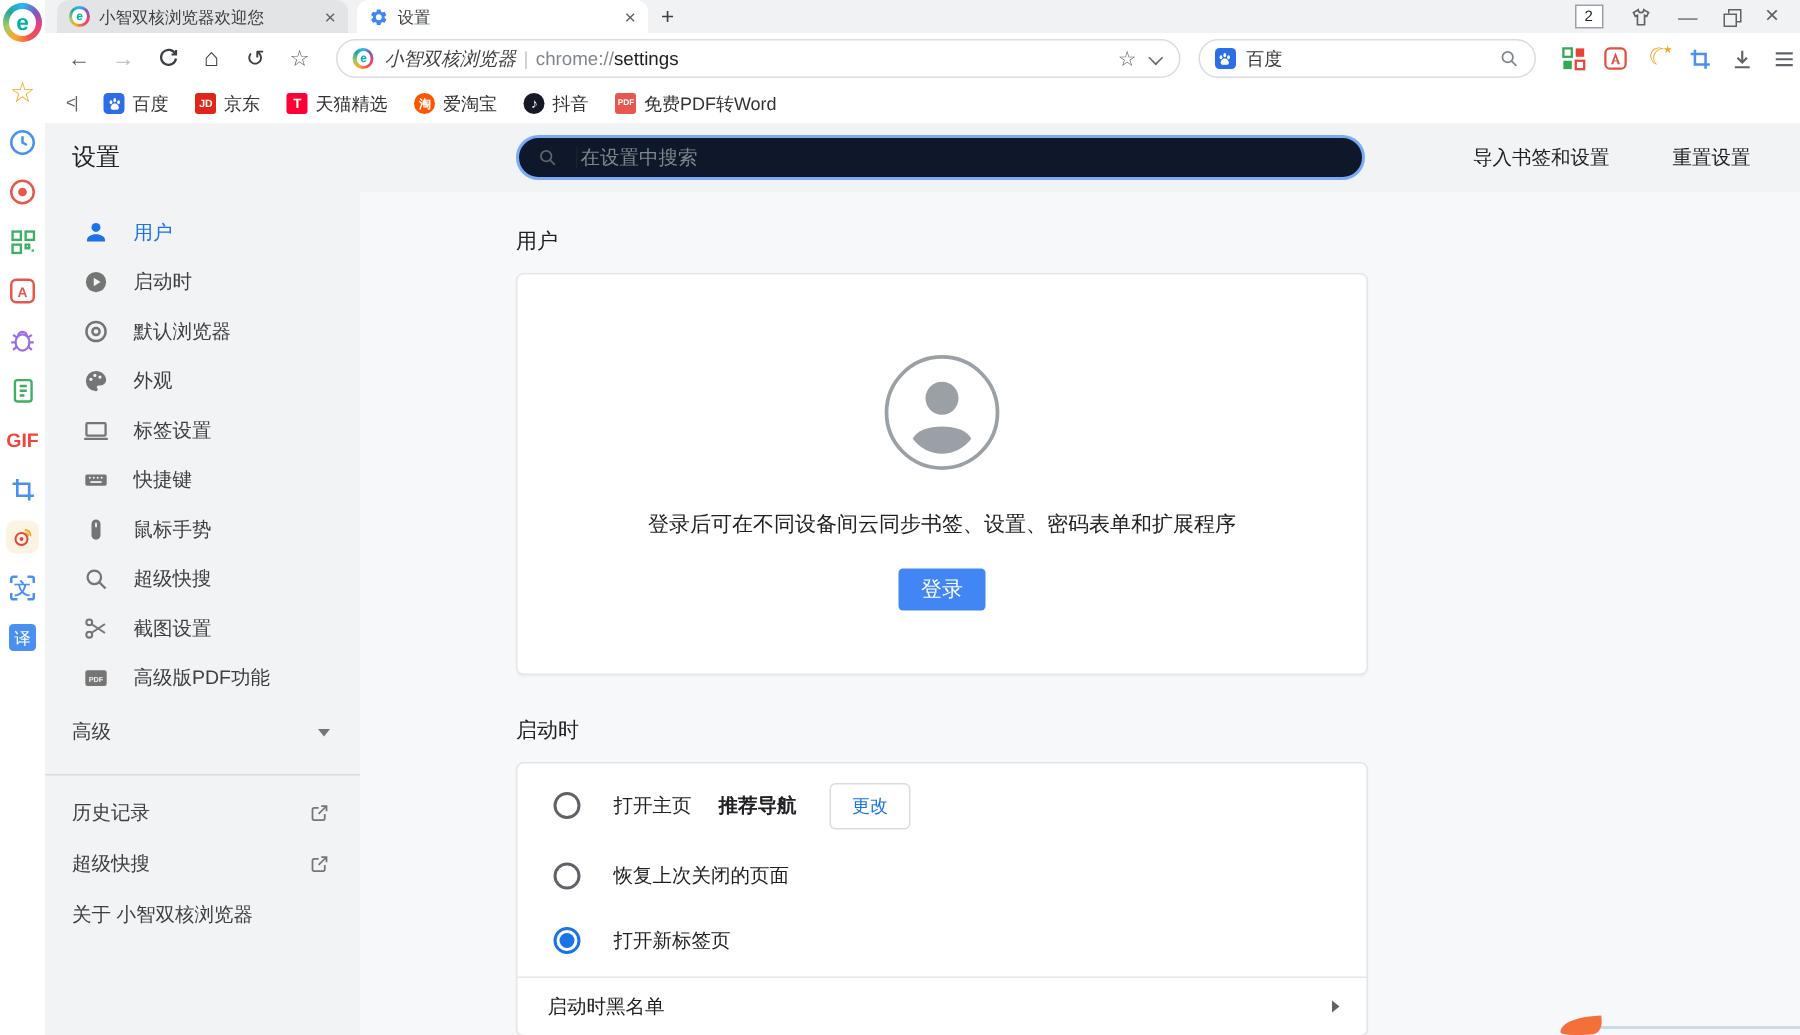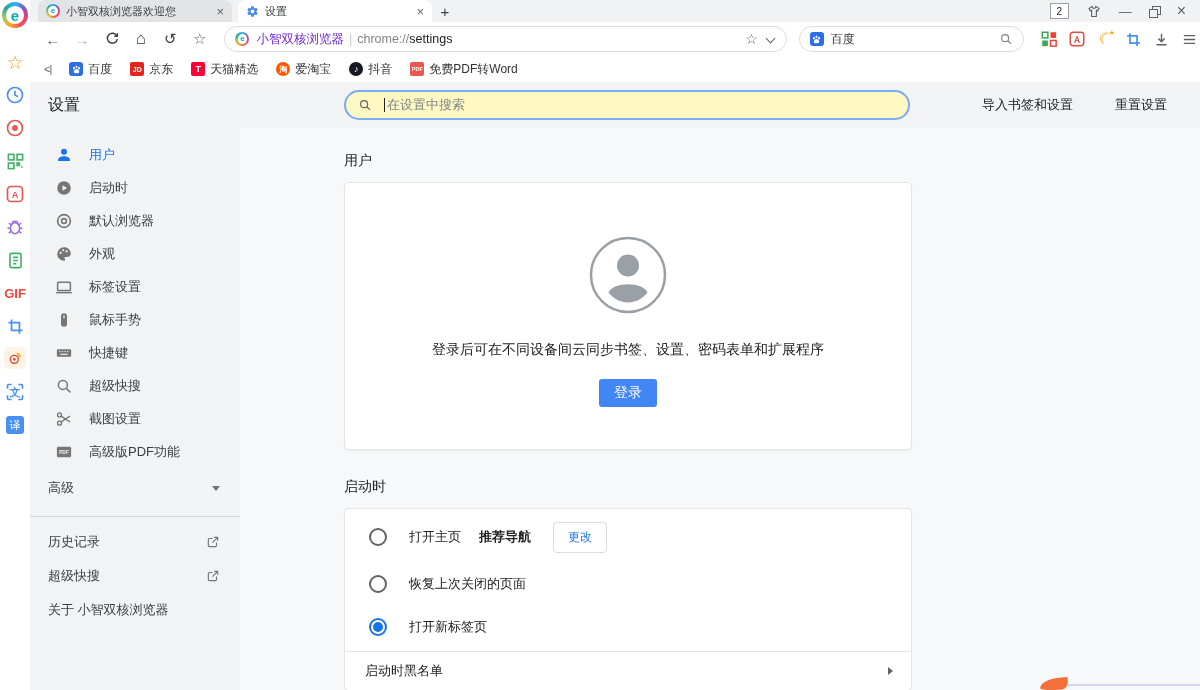--- a/index.html
+++ b/index.html
@@ -41,21 +41,21 @@
   .restore i.b2{left:0;top:3px;width:7px;height:7px;background:#f1f2f4;}
 
   
   .toolbar{position:absolute;left:30px;top:22px;right:0;height:34px;background:#fff;display:flex;align-items:center;padding-left:10px;box-sizing:border-box;}
   .navb{width:26px;height:26px;display:flex;align-items:center;justify-content:center;font-size:15px;color:#5f6368;margin-right:4px;}
   .navb.dim{color:#b6bac0;}
   .navb.dark{color:#3c4043;}
   .pill{height:26px;border:1px solid #dadce0;border-radius:14px;background:#fff;display:flex;align-items:center;box-sizing:border-box;}
   .addr{width:575px;margin-left:8px;padding:0 10px;gap:7px;}
   .addr .urltext{font-size:12.5px;white-space:nowrap;flex:1;}
-  .addr .site{color:#6d28d9;}
+  .addr .site{color:#404040;font-style:italic;}
   .addr .sep{color:#c3c6ca;margin:0 5px;}
   .addr .scheme{color:#80868b;}
   .addr .path{color:#202124;}
   .addr .astar{color:#5f6368;font-size:14px;}
   .chev{width:6px;height:6px;border-right:1.6px solid #5f6368;border-bottom:1.6px solid #5f6368;transform:rotate(45deg);margin:-2px 2px 0 2px;}
   .qsearch{width:230px;margin-left:12px;padding:0 10px;gap:7px;}
   .qsearch .eng{font-size:12px;color:#333;flex:1;}
   .fav{display:inline-flex;align-items:center;justify-content:center;border-radius:3px;flex:none;}
   .fav.baidu{width:14px;height:14px;background:#2c6de8;}
   .tool-icons{display:flex;align-items:center;gap:6px;margin-left:14px;}
@@ -70,21 +70,21 @@
   .bic{width:14px;height:14px;border-radius:2px;display:flex;align-items:center;justify-content:center;color:#fff;font-weight:bold;flex:none;}
   .bic.jd{background:#e1251b;font-size:7px;}
   .bic.tm{background:#ff0036;font-size:9px;}
   .bic.tb{background:#ff5500;border-radius:50%;font-size:8px;}
   .bic.dy{background:#161823;border-radius:50%;font-size:9px;}
   .bic.pw{background:#e8574e;font-size:5.5px;letter-spacing:0;}
 
   
   .sheader{position:absolute;left:30px;top:82px;right:0;height:46px;background:#f1f3f4;}
   .stitle{position:absolute;left:18px;top:13px;font-size:16px;color:#202124;}
-  .ssearch{position:absolute;left:314px;top:8px;width:566px;height:30px;border:2px solid #7baaf7;border-radius:16px;background:#fef9c3;
+  .ssearch{position:absolute;left:314px;top:8px;width:566px;height:30px;border:2px solid #7baaf7;border-radius:16px;background:#0f172a;
     display:flex;align-items:center;box-sizing:border-box;padding:0 12px;}
   .ssearch .caretbar{width:1px;height:14px;background:#202124;margin-left:12px;}
   .ssearch .ph{font-size:13px;color:#80868b;margin-left:2px;}
   .hlinks{position:absolute;right:33px;top:14px;display:flex;gap:42px;font-size:13px;color:#202124;}
 
   
   .sbody{position:absolute;left:30px;top:128px;right:0;bottom:0;display:flex;}
   .sidebar{width:210px;background:#f1f3f4;padding-top:10px;box-sizing:border-box;flex:none;}
   .sitem{height:33px;display:flex;align-items:center;gap:16px;padding-left:25px;font-size:13px;color:#3c4043;cursor:default;}
   .sitem svg{width:18px;height:18px;color:#757575;flex:none;}
@@ -401,35 +401,35 @@
       </div>
       <div class="sitem">
         <svg viewBox="0 0 24 24" fill="none" stroke="currentColor" stroke-width="2">
             <rect x="3.5" y="5.5" width="17" height="11" rx="1"></rect>
             <path d="M1.5 19.5h21"></path>
           </svg>
         <span>标签设置</span>
       </div>
       <div class="sitem">
         <svg viewBox="0 0 24 24">
-            <rect x="8" y="3" width="8" height="18" rx="4" fill="currentColor"></rect>
-            <path d="M12 6v4" stroke="#f1f3f4" stroke-width="1.6"></path>
-          </svg>
-        <span>鼠标手势</span>
-      </div>
-      <div class="sitem">
-        <svg viewBox="0 0 24 24">
             <rect x="2.5" y="7" width="19" height="10" rx="1.5" fill="currentColor"></rect>
             <circle cx="6.5" cy="10" r=".9" fill="#f1f3f4"></circle>
             <circle cx="10" cy="10" r=".9" fill="#f1f3f4"></circle>
             <circle cx="13.5" cy="10" r=".9" fill="#f1f3f4"></circle>
             <circle cx="17" cy="10" r=".9" fill="#f1f3f4"></circle>
             <rect x="7" y="13" width="10" height="1.6" fill="#f1f3f4"></rect>
           </svg>
         <span>快捷键</span>
+      </div>
+      <div class="sitem">
+        <svg viewBox="0 0 24 24">
+            <rect x="8" y="3" width="8" height="18" rx="4" fill="currentColor"></rect>
+            <path d="M12 6v4" stroke="#f1f3f4" stroke-width="1.6"></path>
+          </svg>
+        <span>鼠标手势</span>
       </div>
       <div class="sitem">
         <svg viewBox="0 0 24 24" fill="none" stroke="currentColor" stroke-width="2">
             <circle cx="10.5" cy="10.5" r="6"></circle>
             <path d="M15 15l5.5 5.5"></path>
           </svg>
         <span>超级快搜</span>
       </div>
       <div class="sitem">
         <svg viewBox="0 0 24 24" fill="none" stroke="currentColor" stroke-width="1.8">

